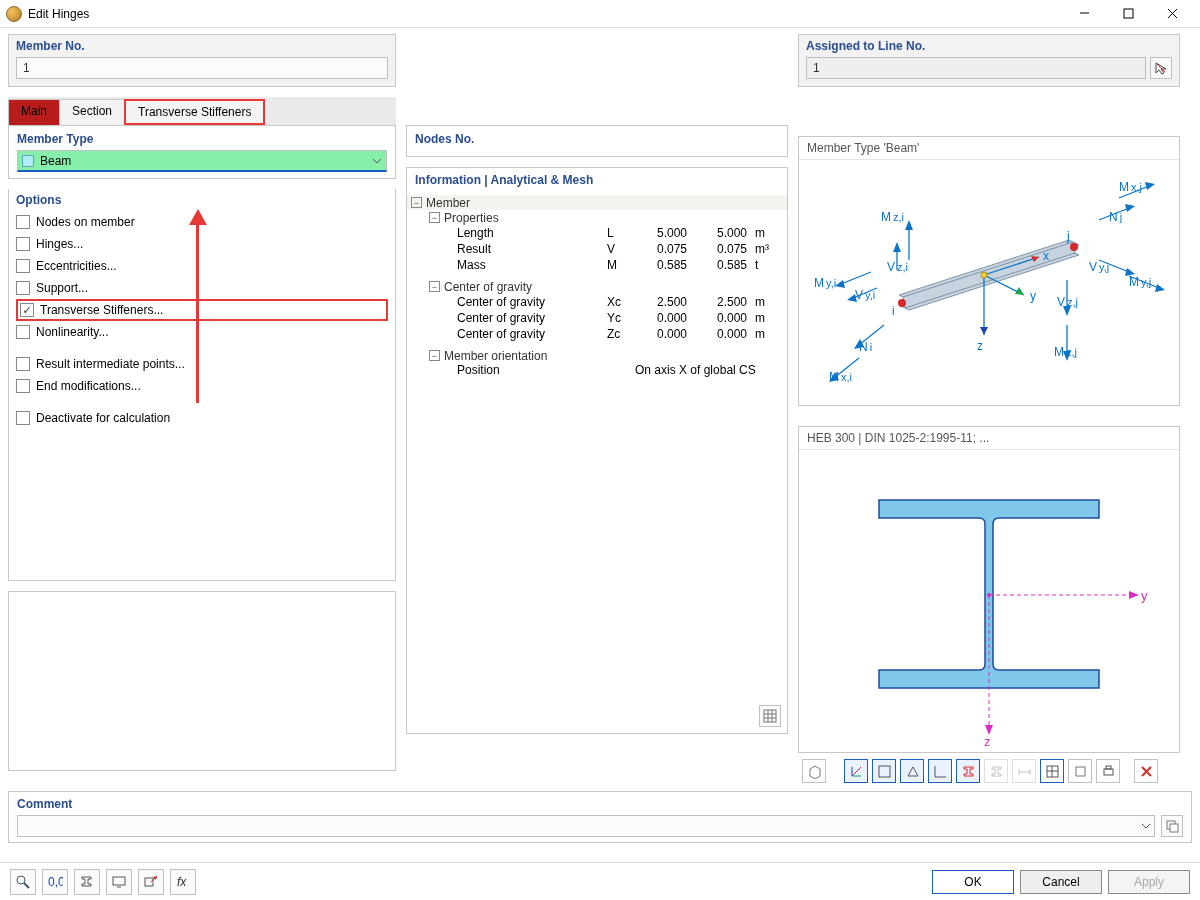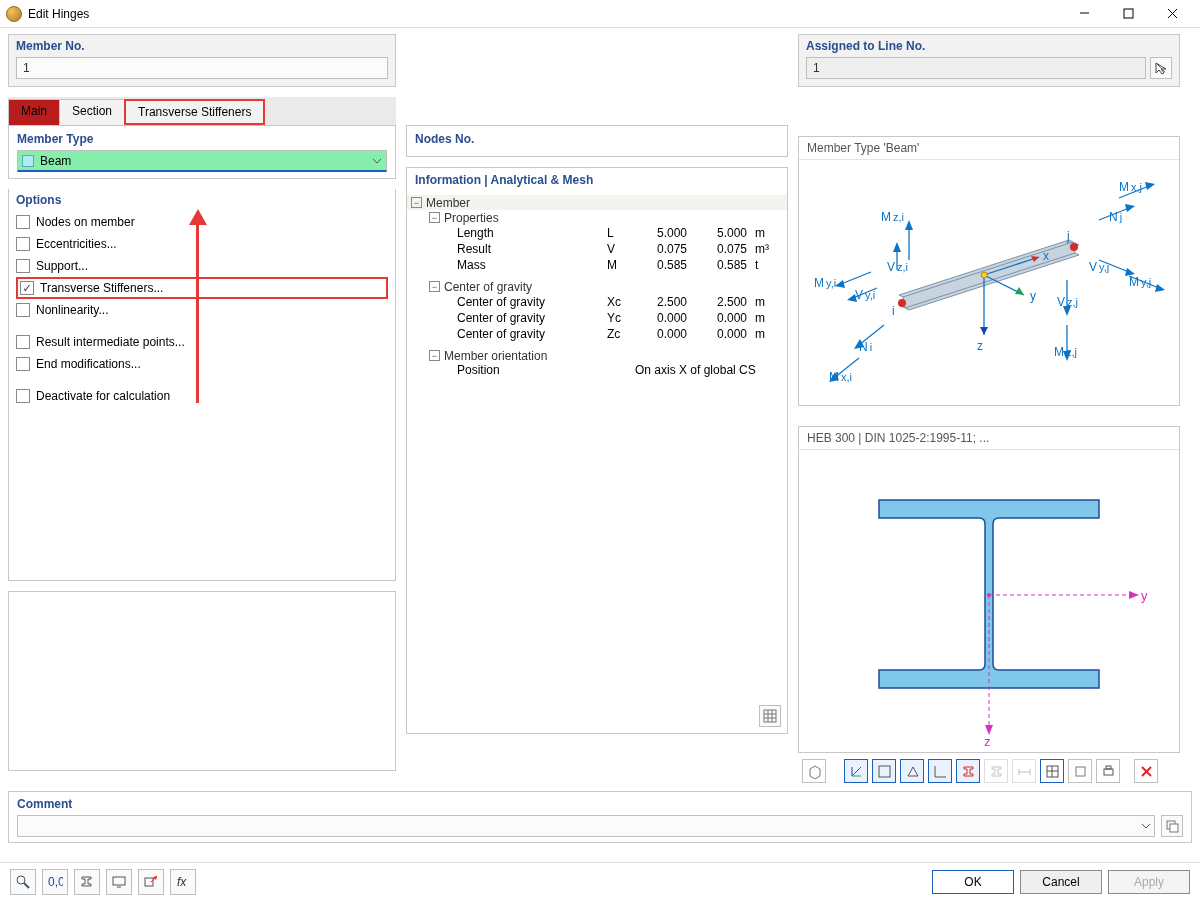--- a/index.html
+++ b/index.html
@@ -142,20 +142,24 @@
             </svg>
         </div>
       </div>
 
       <div class="panel white" style="border-top:none;height:392px;">
         <div class="panel-title">Options</div>
 
         <div class="checkrow">
             <span class="box"></span>
             <span>Nodes on member</span>
+          </div>
+        <div class="checkrow">
+            <span class="box"></span>
+            <span>Hinges...</span>
           </div>
         <div class="checkrow">
             <span class="box"></span>
             <span>Eccentricities...</span>
           </div>
         <div class="checkrow">
             <span class="box"></span>
             <span>Support...</span>
           </div>
         <div class="checkrow hl">

